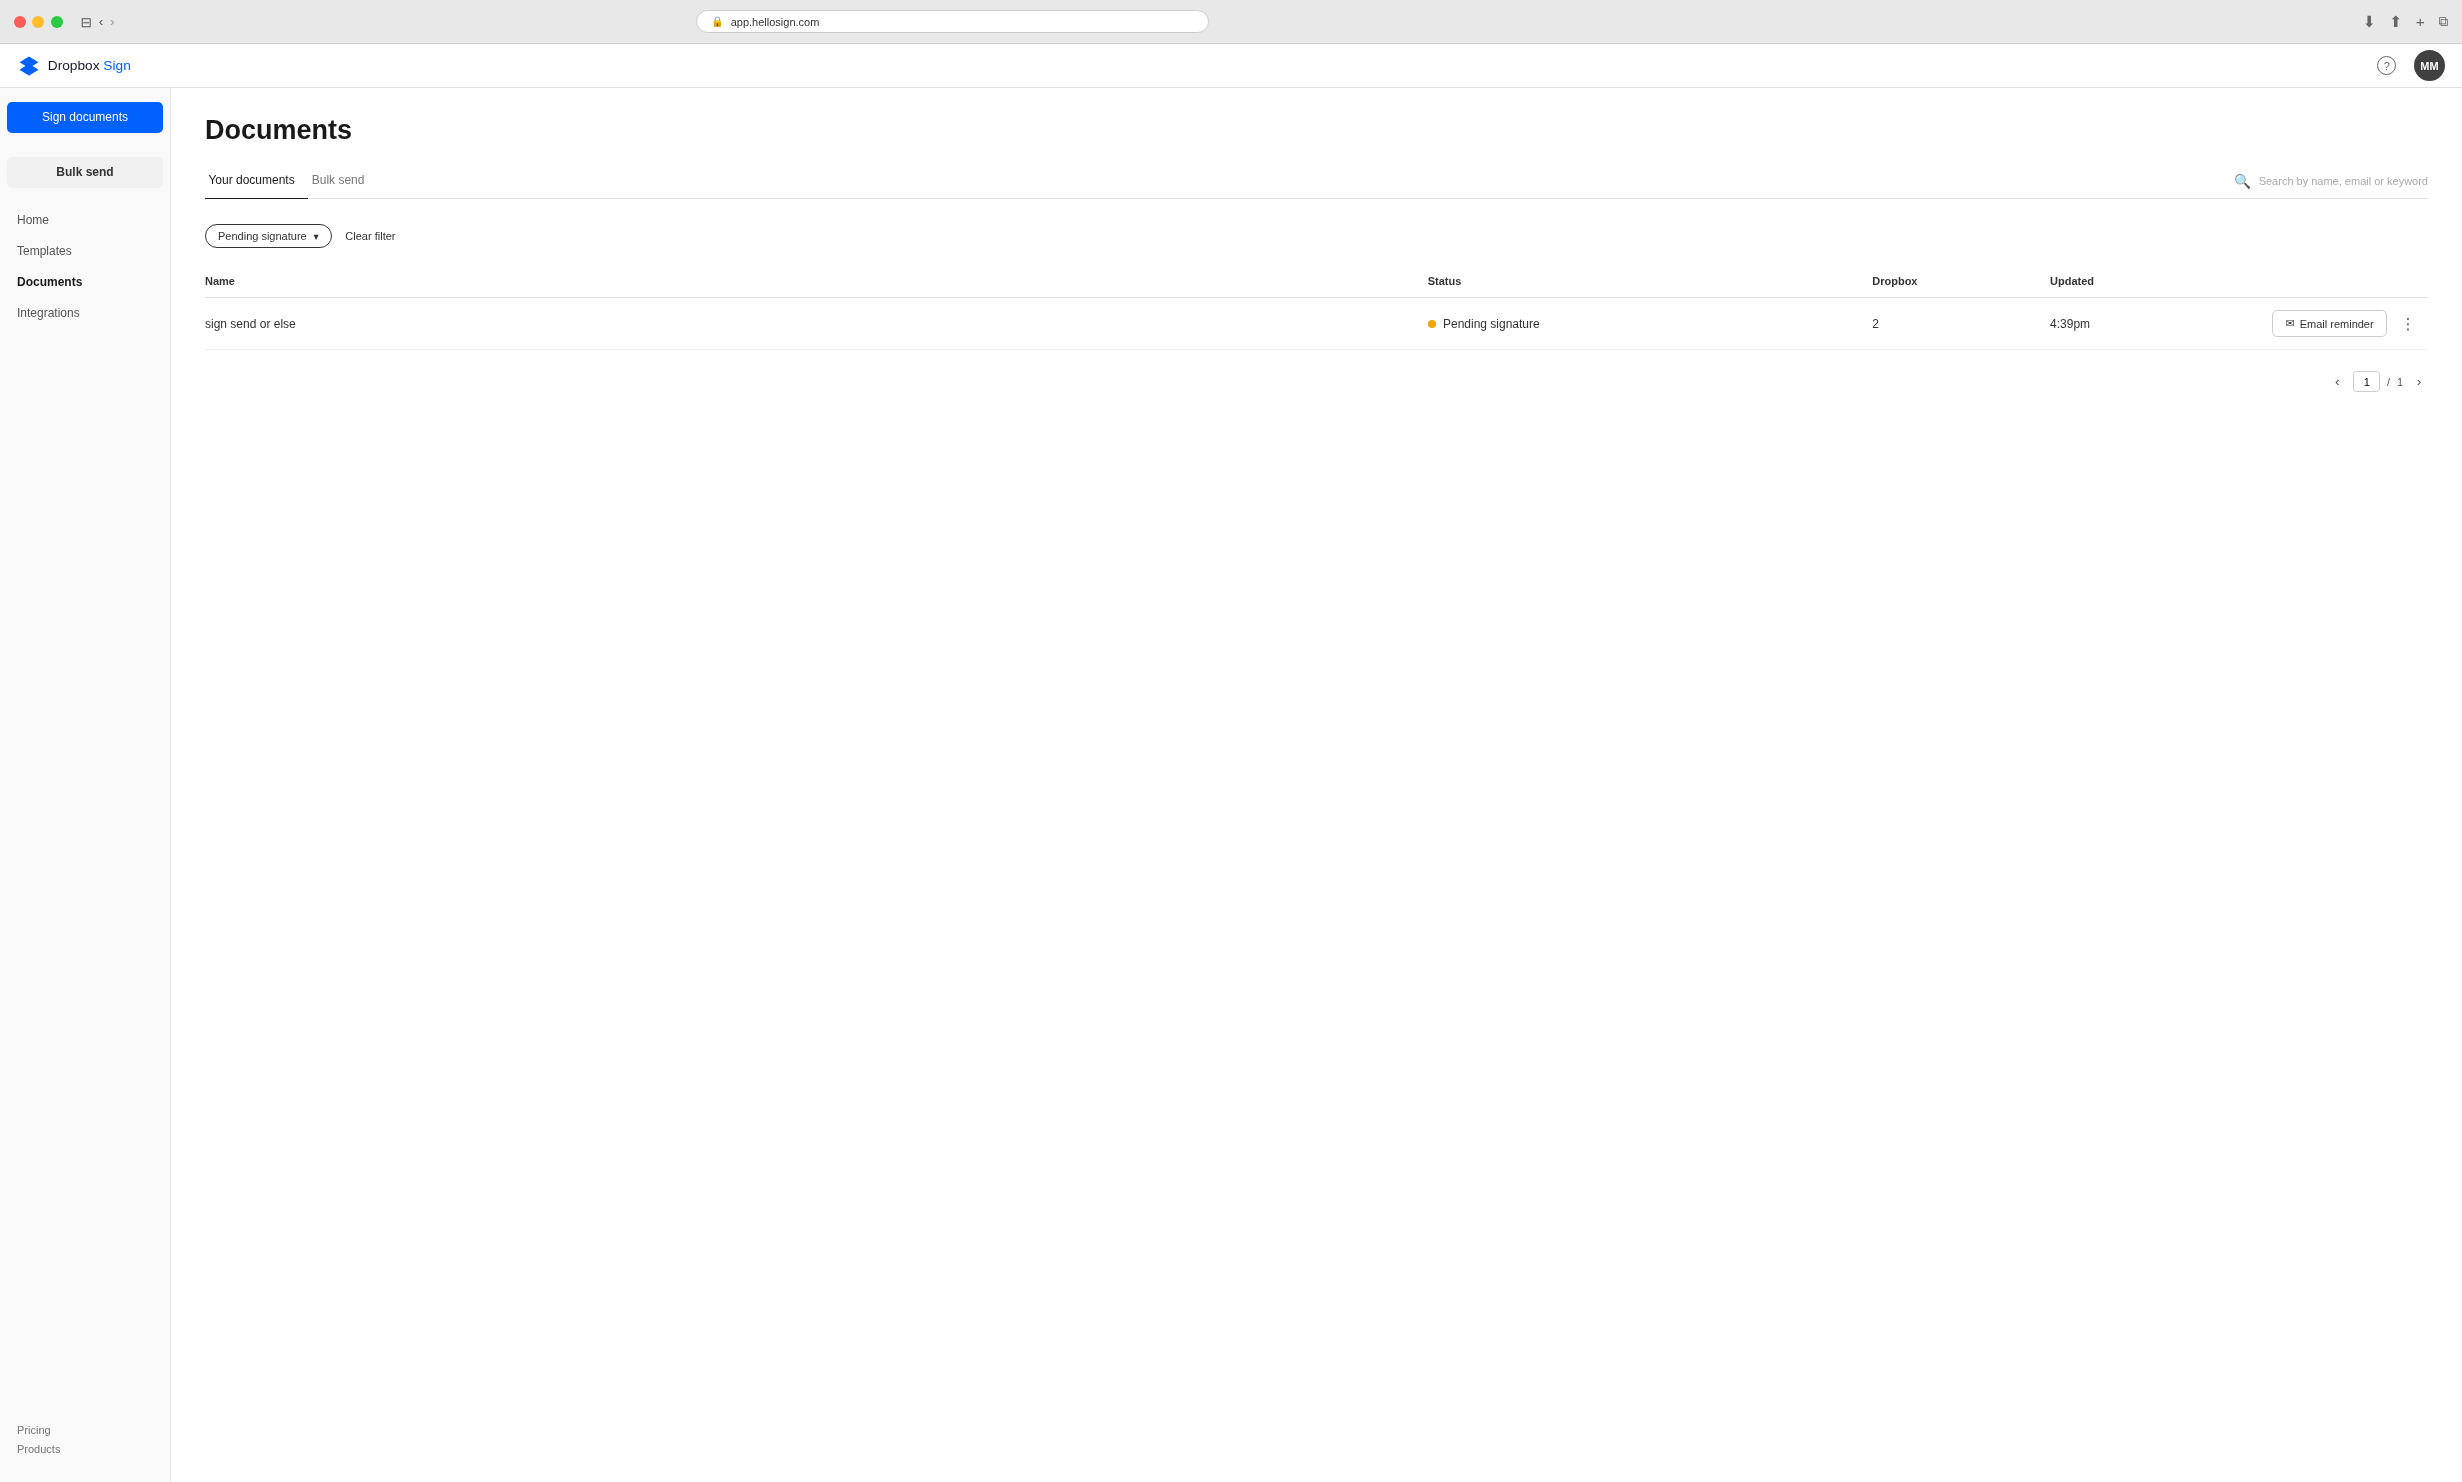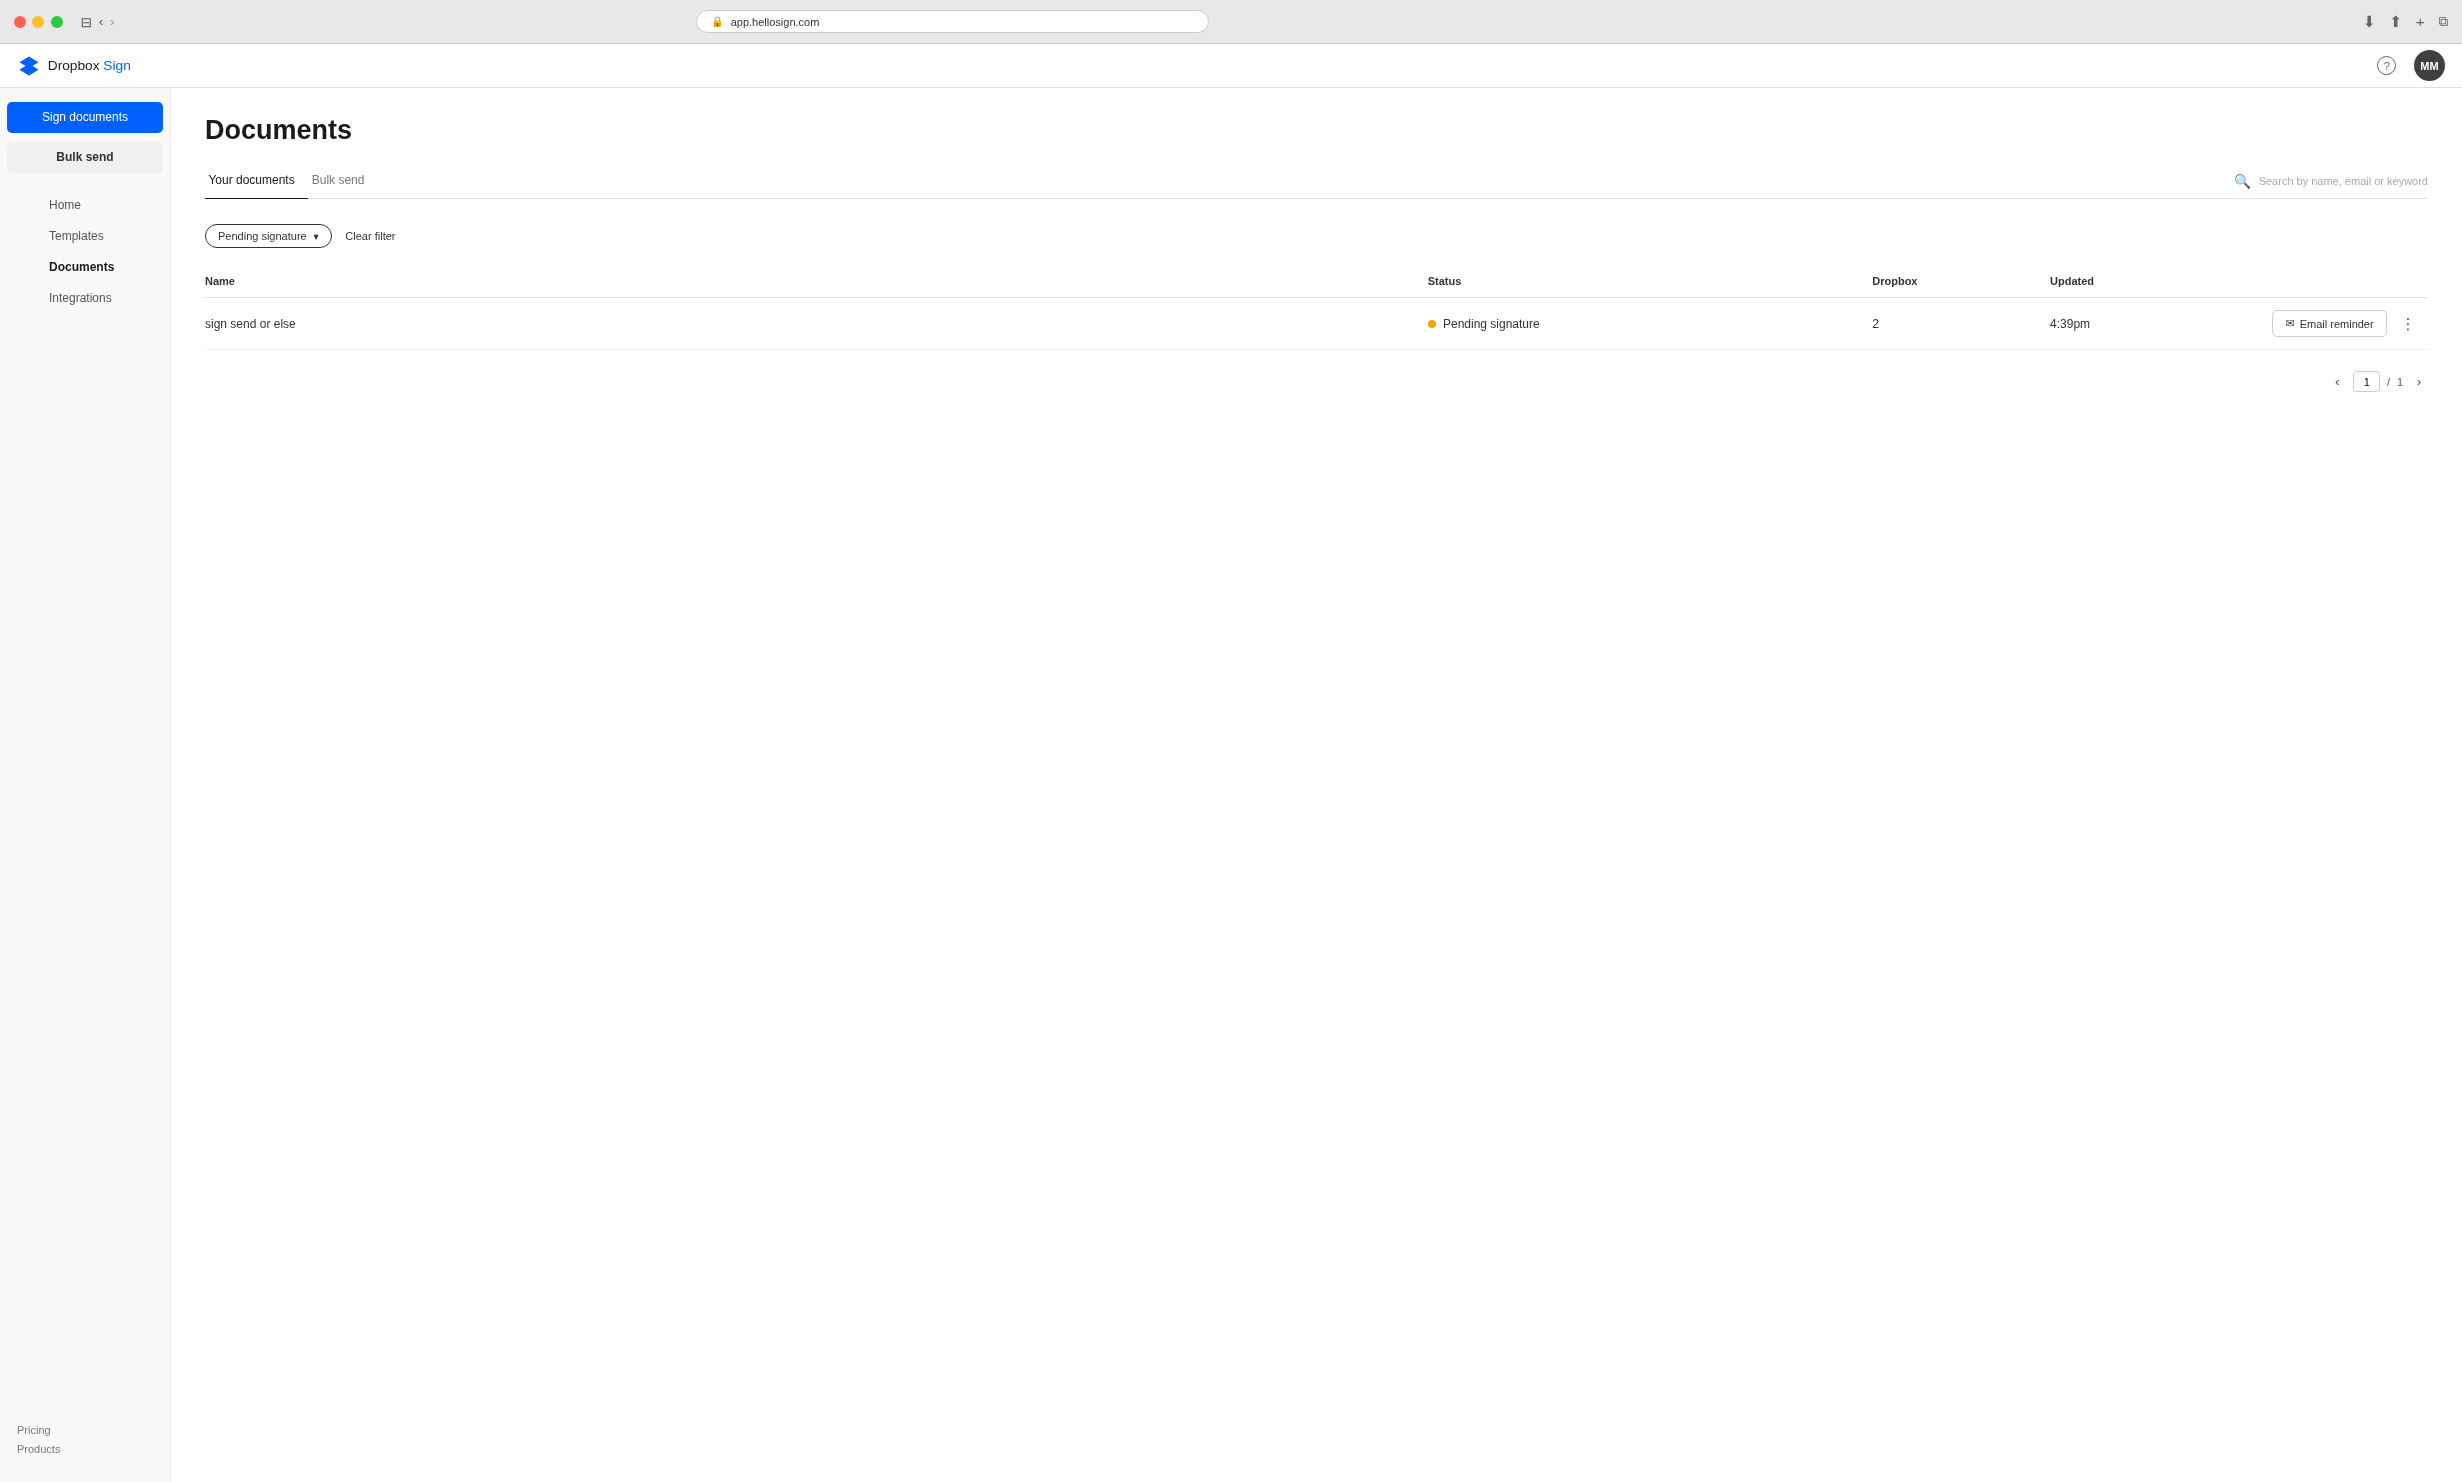--- a/index.html
+++ b/index.html
@@ -72,21 +72,21 @@
 
     
     .sidebar {
       width: 171px;
       background: #f9f9f9;
       border-right: 0.9px solid #e8e8e8;
       display: flex;
       flex-direction: column;
       padding: 13.7px 0;
     }
-    .sidebar-top { padding: 0 7px; display: flex; flex-direction: column; gap: 9px; margin-bottom: 17px; }
+    .sidebar-top { padding: 0 7px; display: flex; flex-direction: column; gap: 24px; margin-bottom: 17px; }
     .btn-sign-docs {
       background: #0061FF;
       color: white;
       border: none;
       border-radius: 5.1px;
       padding: 8.5px 13.7px;
       font-size: 12px;
       font-weight: 500;
       cursor: pointer;
       text-align: center;
@@ -103,21 +103,20 @@
       text-align: center;
     }
     .sidebar-nav { display: flex; flex-direction: column; flex: 1; }
     .sidebar-item {
       padding: 8.5px 17px;
       font-size: 12px;
       color: #555;
       cursor: pointer;
       text-decoration: none;
       display: block;
-      margin-left: 32px;
     }
     .sidebar-item.active { color: #1a1a1a; font-weight: 600; }
     .sidebar-bottom { padding: 13.7px 17px; display: flex; flex-direction: column; gap: 6.8px; }
     .sidebar-bottom-item { font-size: 11px; color: #777; cursor: pointer; }
 
     
     .content {
       flex: 1;
       overflow-y: auto;
       padding: 27px 34px;

